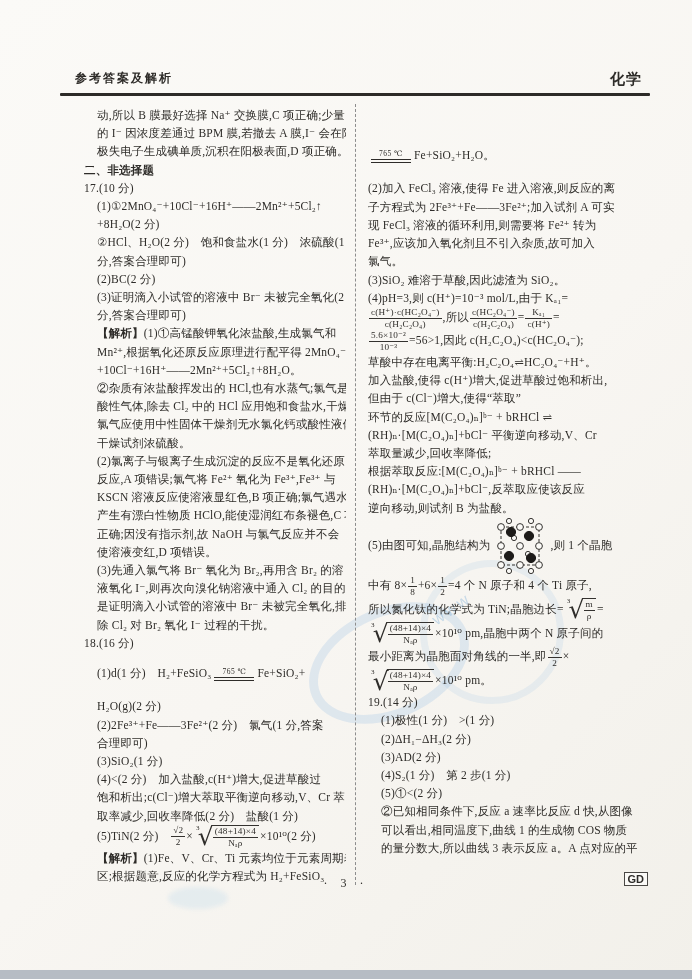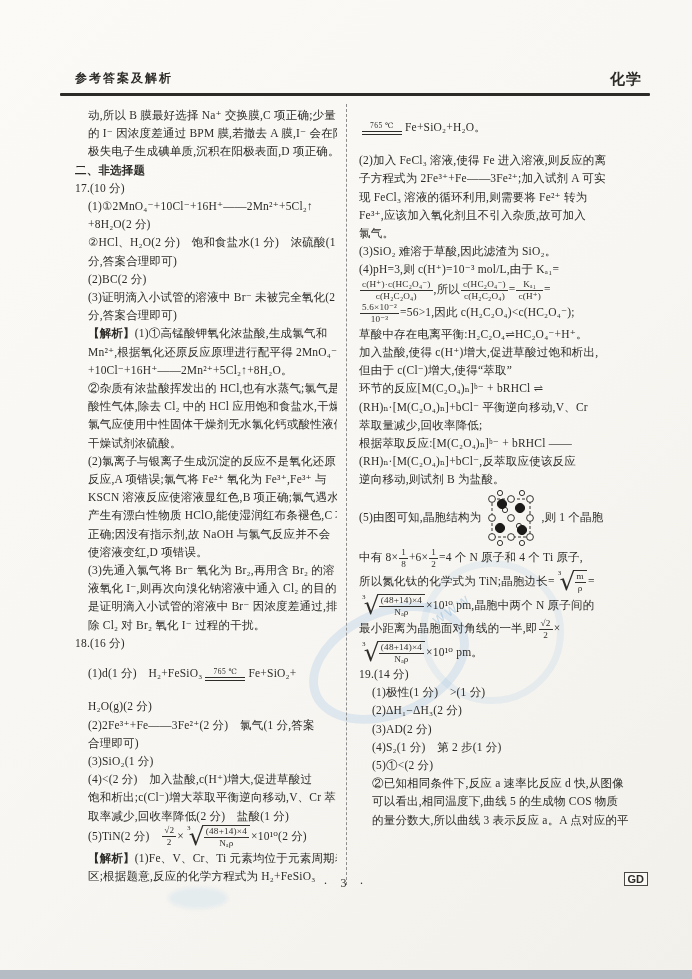--- a/index.html
+++ b/index.html
@@ -9,21 +9,21 @@
     font-family:"Liberation Serif","DejaVu Serif",serif;
     color:#2e2c29;
   }
   .page{
     position:absolute;inset:0;
     background:linear-gradient(135deg,#fbfaf7 0%,#f8f6f2 55%,#f2f0ea 100%);
   }
   .hdr-left{position:absolute;left:75px;top:70px;font-size:12px;font-weight:bold;letter-spacing:2px}
   .hdr-right{position:absolute;right:50px;top:70px;font-size:15px;font-weight:bold;letter-spacing:1px}
   .rule{position:absolute;left:60px;right:42px;top:93px;height:3px;background:#2d2b28;border-radius:1px}
-  .content{position:absolute;left:60px;top:104px;width:590px;display:flex;align-items:flex-start}
+  .content{position:absolute;left:69px;top:104px;width:590px;display:flex;align-items:center}
   .col-l{width:287px;min-height:760px;padding:2px 9px 0 15px;box-sizing:border-box;border-right:1px dashed #8d8d8d}
   .col-r{width:303px;padding:2px 0 0 12px;box-sizing:border-box}
   .line{font-size:11.5px;line-height:18.2px;min-height:18.2px;white-space:nowrap;overflow:hidden;letter-spacing:0.2px}
   .ind{padding-left:13px}
   .bold{font-weight:bold}
   
   .frac{display:inline-block;vertical-align:middle;text-align:center;font-size:0.8em;line-height:1.2;margin:0 1px}
   .frac .fn{display:block;border-bottom:1px solid #34322f;padding:0 2px}
   .frac .fd{display:block;padding:0 2px}
   
@@ -84,21 +84,21 @@
         <div class="line ind">氯气应使用中性固体干燥剂无水氯化钙或酸性液体</div>
         <div class="line ind">干燥试剂浓硫酸。</div>
         <div class="line ind">(2)氯离子与银离子生成沉淀的反应不是氧化还原</div>
         <div class="line ind">反应,A 项错误;氯气将 Fe²⁺ 氧化为 Fe³⁺,Fe³⁺ 与</div>
         <div class="line ind">KSCN 溶液反应使溶液显红色,B 项正确;氯气遇水</div>
         <div class="line ind">产生有漂白性物质 HClO,能使湿润红布条褪色,C 项</div>
         <div class="line ind">正确;因没有指示剂,故 NaOH 与氯气反应并不会</div>
         <div class="line ind">使溶液变红,D 项错误。</div>
         <div class="line ind">(3)先通入氯气将 Br⁻ 氧化为 Br₂,再用含 Br₂ 的溶</div>
         <div class="line ind">液氧化 I⁻,则再次向溴化钠溶液中通入 Cl₂ 的目的</div>
-        <div class="line ind">是证明滴入小试管的溶液中 Br⁻ 因浓度差通过,排</div>
+        <div class="line ind">是证明滴入小试管的溶液中 Br⁻ 未被完全氧化,排</div>
         <div class="line ind">除 Cl₂ 对 Br₂ 氧化 I⁻ 过程的干扰。</div>
         <div class="line">18.(16 分)</div>
         <div class="line ind">(1)d(1 分)　H₂+FeSiO₃<span class="cond">
             <span class="ctop">765 ℃</span>
             <span class="cbar"></span>
           </span>Fe+SiO₂+</div>
         <div class="line ind">H₂O(g)(2 分)</div>
         <div class="line ind">(2)2Fe³⁺+Fe——3Fe²⁺(2 分)　氯气(1 分,答案</div>
         <div class="line ind">合理即可)</div>
         <div class="line ind">(3)SiO₂(1 分)</div>
@@ -183,21 +183,21 @@
             <span class="rfs">√</span>
             <span class="rfb"><span class="frac"><span class="fn">(48+14)×4</span><span class="fd">Nₐρ</span></span></span>
           </span>×10¹⁰ pm。</div>
         <div class="line">19.(14 分)</div>
         <div class="line ind">(1)极性(1 分)　&gt;(1 分)</div>
         <div class="line ind">(2)ΔH₁−ΔH₃(2 分)</div>
         <div class="line ind">(3)AD(2 分)</div>
         <div class="line ind">(4)S₂(1 分)　第 2 步(1 分)</div>
         <div class="line ind">(5)①&lt;(2 分)</div>
         <div class="line ind">②已知相同条件下,反应 a 速率比反应 d 快,从图像</div>
-        <div class="line ind">可以看出,相同温度下,曲线 5 的生成物 COS 物质</div>
+        <div class="line ind">可以看出,相同温度下,曲线 1 的生成物 COS 物质</div>
         <div class="line ind">的量分数大,所以曲线 3 表示反应 a。A 点对应的平</div>
       </div>
   </div>
 
   <div class="pageno">· 3 ·</div>
   <div class="brand">GD</div>
   <div class="scan-edge"></div>
 </div>
 
 </body></html>

